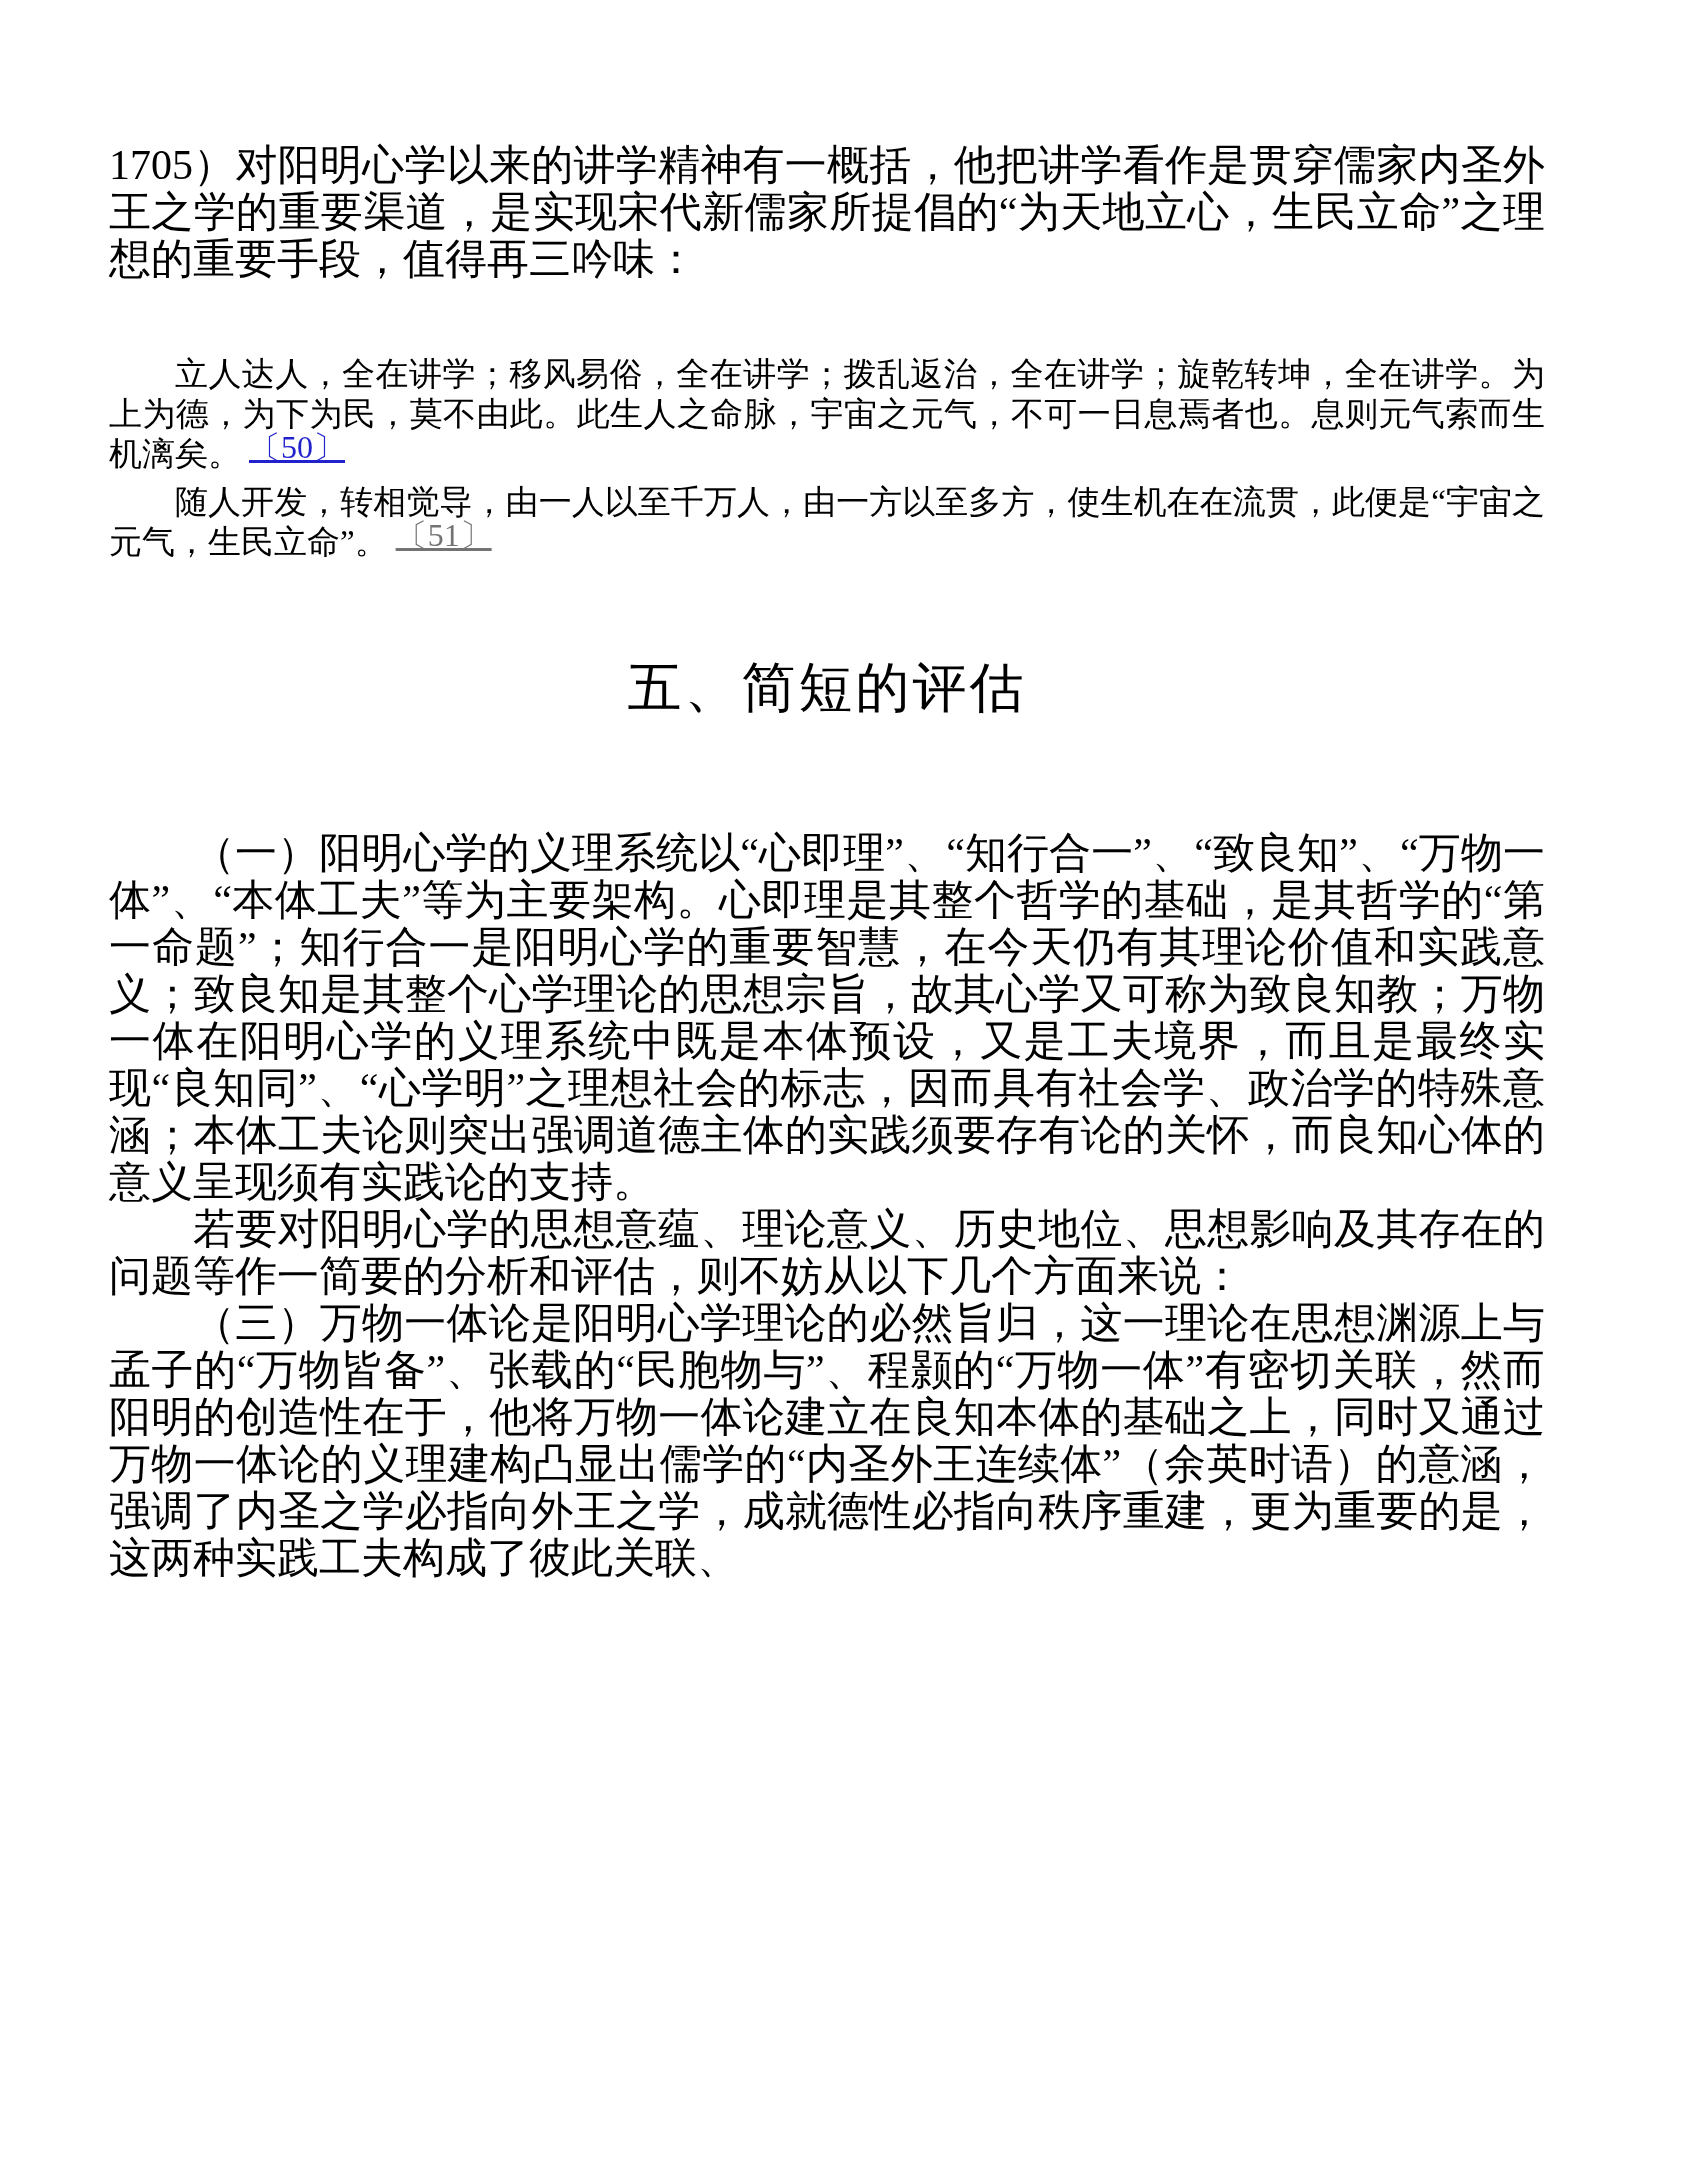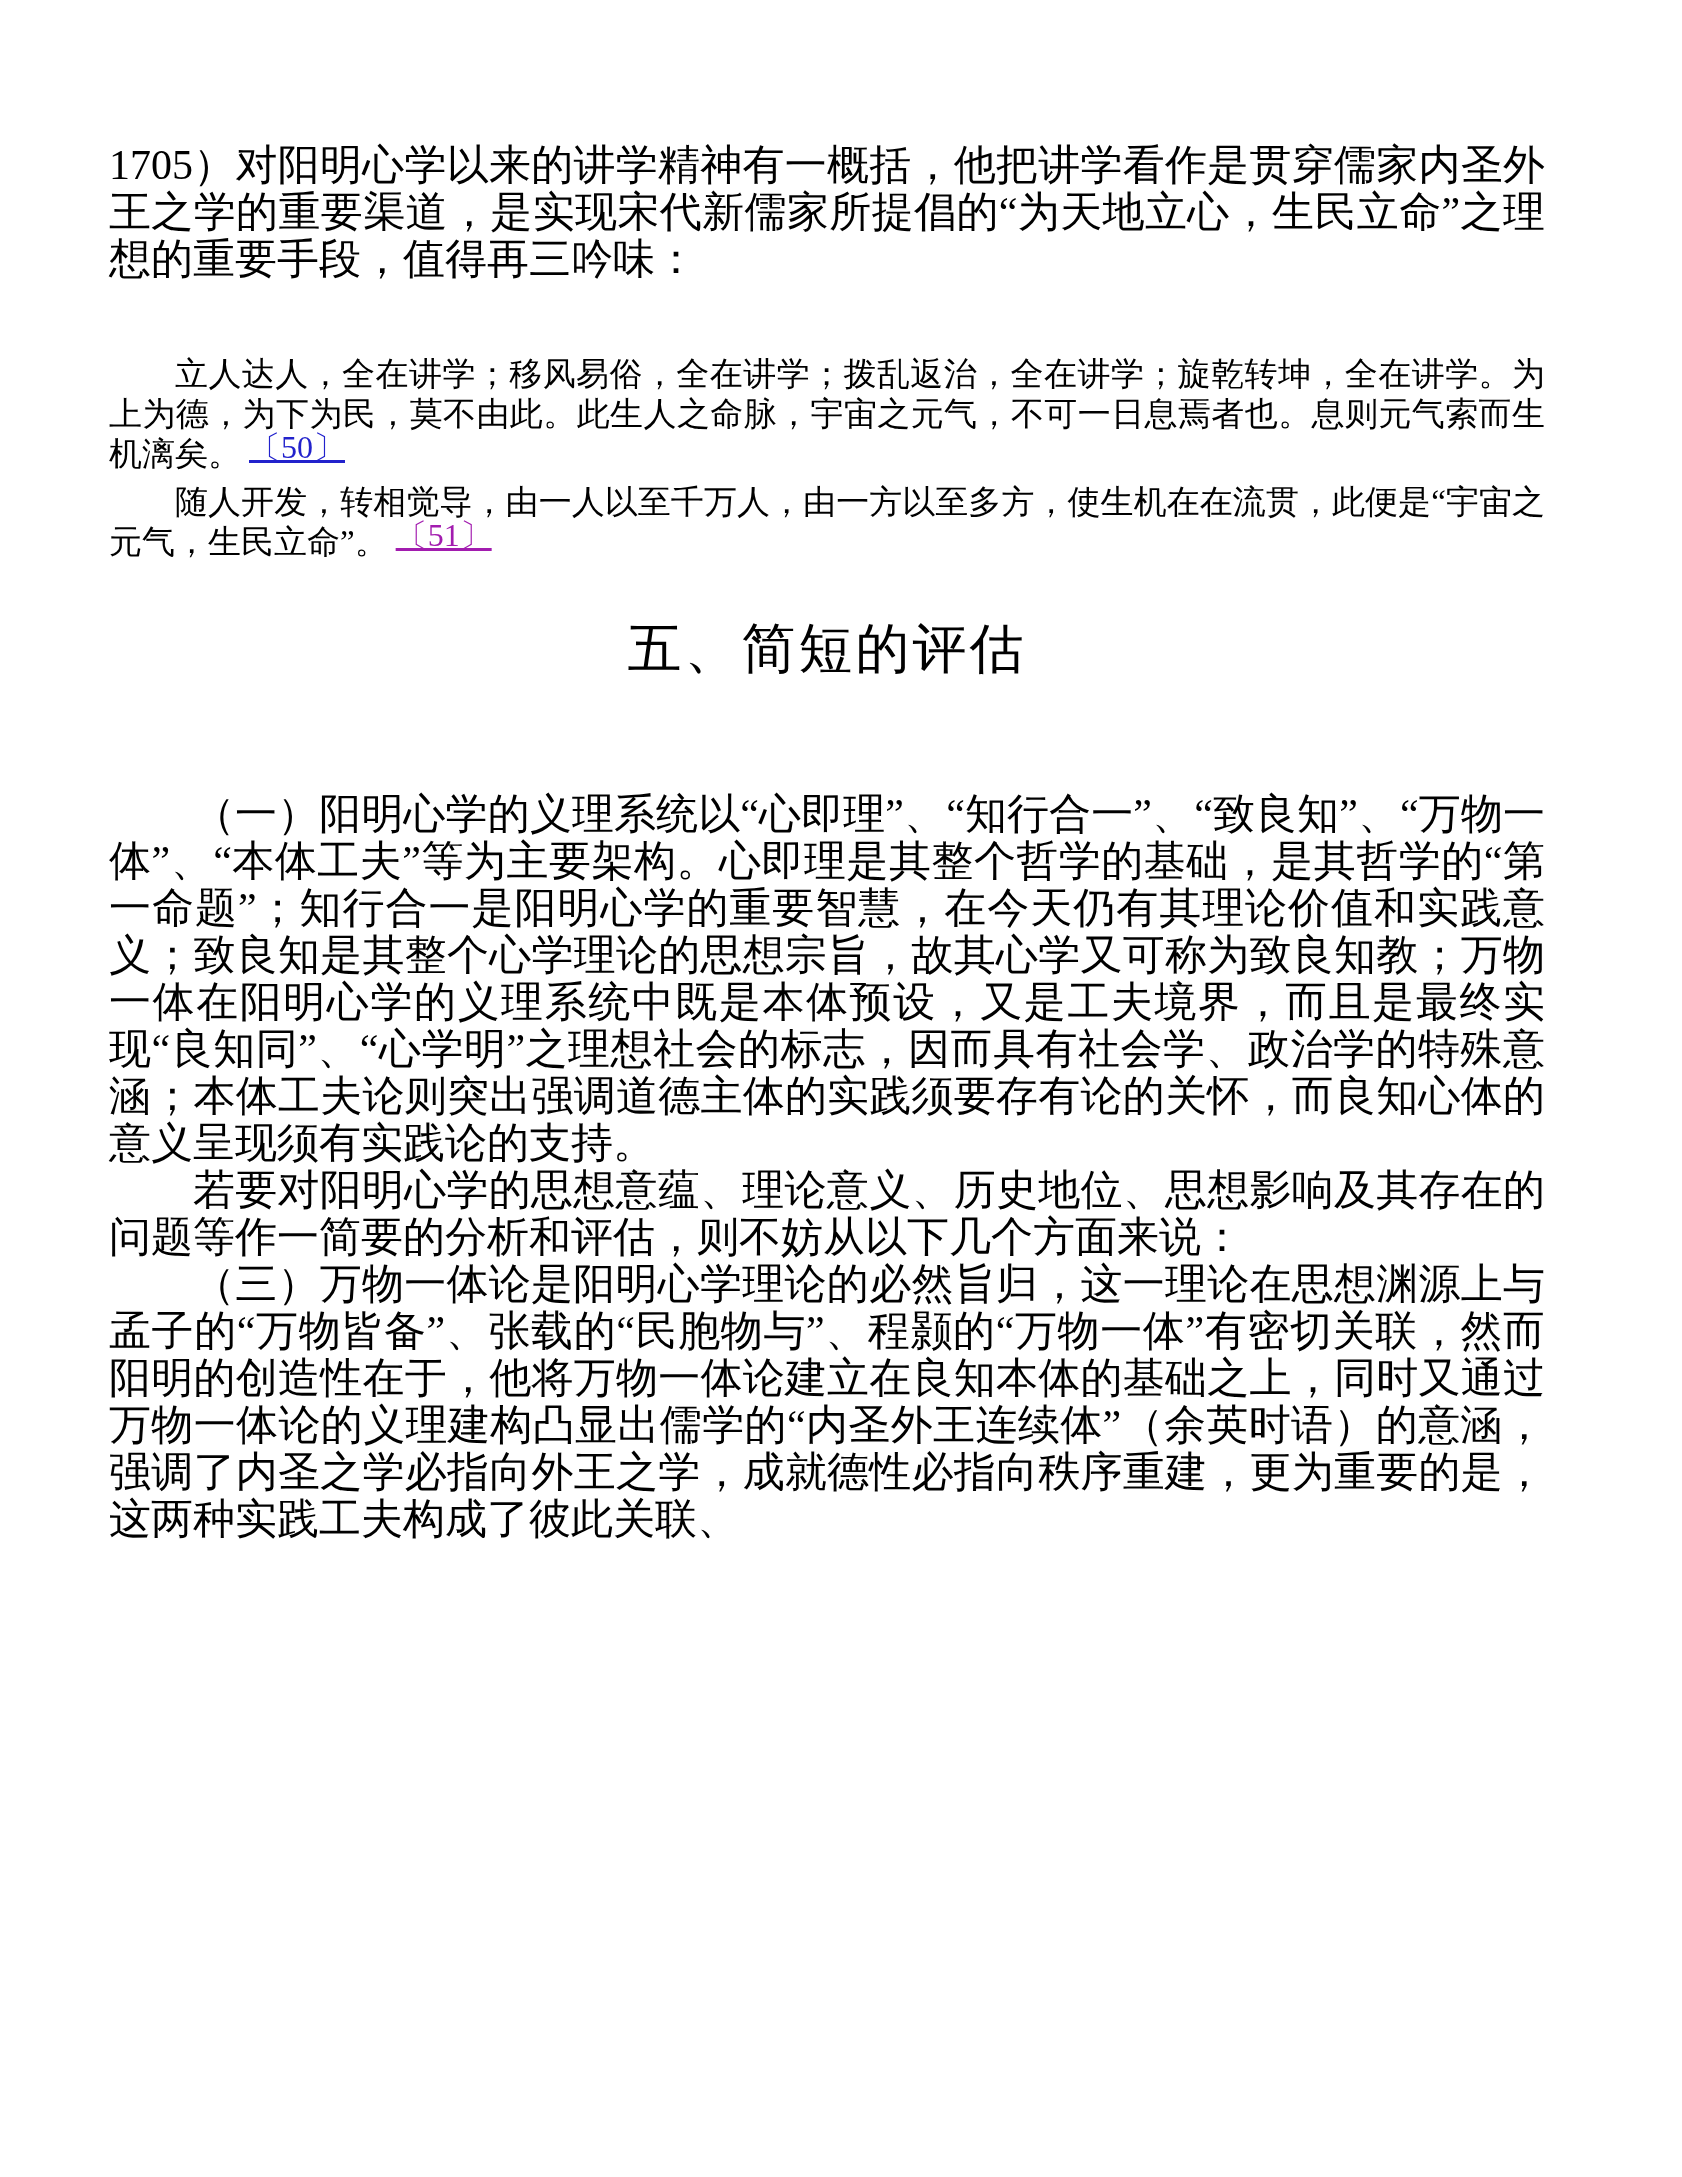--- a/index.html
+++ b/index.html
@@ -40,41 +40,41 @@
     top: -7px;
     margin-left: 8px;
     white-space: nowrap;
     cursor: pointer;
   }
   .section-heading {
     font-size: 54px;
     font-weight: normal;
     text-align: center;
     letter-spacing: 3px;
-    margin-top: 51px;
+    margin-top: 90px;
     margin-bottom: 105px;
   }
   .body-para {
     font-size: 42px;
     line-height: 47px;
     text-align: justify;
     text-justify: inter-ideograph;
     text-indent: 2em;
   }
 </style>
 </head>
 <body style="color: rgb(0, 0, 0); background: rgb(255, 255, 255);">
 
 <div class="page">
 
   <p class="intro-para">1705）对阳明心学以来的讲学精神有一概括，他把讲学看作是贯穿儒家内圣外王之学的重要渠道，是实现宋代新儒家所提倡的“为天地立心，生民立命”之理想的重要手段，值得再三吟味：</p>
 
   <div class="quote-block"><span>立人达人，全在讲学；移风易俗，全在讲学；拨乱返治，全在讲学；旋乾转坤，全在讲学。为上为德，为下为民，莫不由此。此生人之命脉，宇宙之元气，不可一日息焉者也。息则元气索而生机漓矣。</span><a class="footnote-link" href="#" style="color: rgb(34, 34, 204);">〔50〕</a></div>
 
-  <div class="quote-block"><span>随人开发，转相觉导，由一人以至千万人，由一方以至多方，使生机在在流贯，此便是“宇宙之元气，生民立命”。</span><a class="footnote-link" href="#" style="color: #a21caf;">〔51〕</a></div>
+  <div class="quote-block"><span>随人开发，转相觉导，由一人以至千万人，由一方以至多方，使生机在在流贯，此便是“宇宙之元气，生民立命”。</span><a class="footnote-link" href="#" style="color: #737373;">〔51〕</a></div>
 
   <h2 class="section-heading">五、简短的评估</h2>
 
   <p class="body-para">（一）阳明心学的义理系统以“心即理”、“知行合一”、“致良知”、“万物一体”、“本体工夫”等为主要架构。心即理是其整个哲学的基础，是其哲学的“第一命题”；知行合一是阳明心学的重要智慧，在今天仍有其理论价值和实践意义；致良知是其整个心学理论的思想宗旨，故其心学又可称为致良知教；万物一体在阳明心学的义理系统中既是本体预设，又是工夫境界，而且是最终实现“良知同”、“心学明”之理想社会的标志，因而具有社会学、政治学的特殊意涵；本体工夫论则突出强调道德主体的实践须要存有论的关怀，而良知心体的意义呈现须有实践论的支持。</p>
 
   <p class="body-para">若要对阳明心学的思想意蕴、理论意义、历史地位、思想影响及其存在的问题等作一简要的分析和评估，则不妨从以下几个方面来说：</p>
 
 
   <p class="body-para">（三）万物一体论是阳明心学理论的必然旨归，这一理论在思想渊源上与孟子的“万物皆备”、张载的“民胞物与”、程颢的“万物一体”有密切关联，然而阳明的创造性在于，他将万物一体论建立在良知本体的基础之上，同时又通过万物一体论的义理建构凸显出儒学的“内圣外王连续体”（余英时语）的意涵，强调了内圣之学必指向外王之学，成就德性必指向秩序重建，更为重要的是，这两种实践工夫构成了彼此关联、</p>
 

